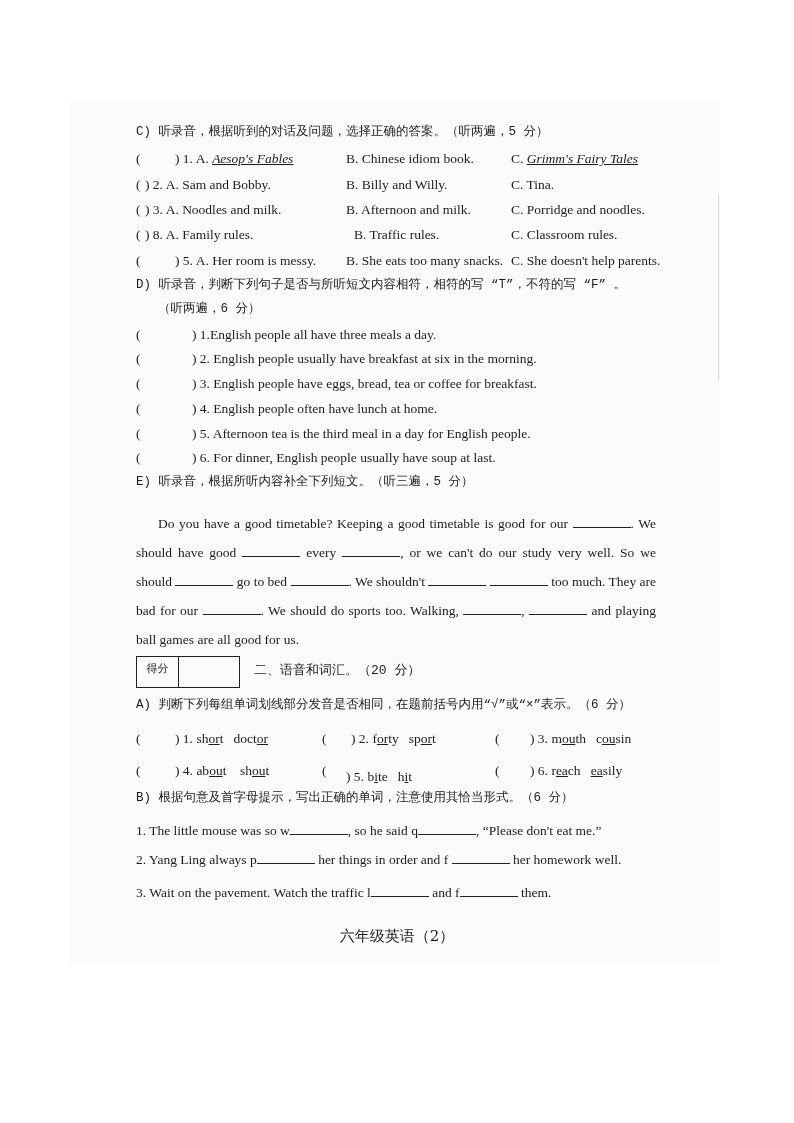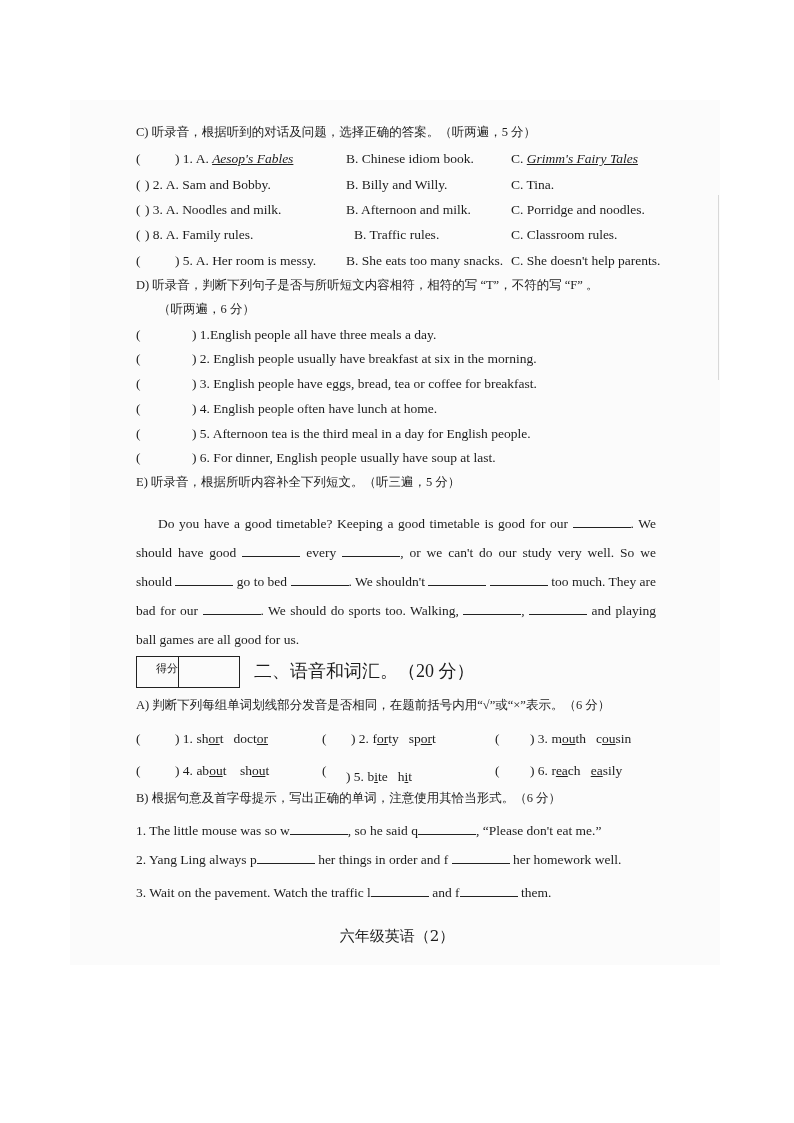--- a/index.html
+++ b/index.html
@@ -17,40 +17,40 @@
       background: #fbfbfb;
     }
     .edge-line {
       position: absolute; left: 718px; top: 195px;
       width: 1px; height: 185px; background: #d8d8d8;
     }
     .ln {
       position: absolute; left: 136px;
       font-size: 13.5px; line-height: 18px; white-space: nowrap;
     }
-    .cn { font-family: Liberation Serif, serif; font-size: 12.5px; }
+    .cn { font-family: Liberation Mono, monospace; font-size: 12.5px; }
     .paren { display: inline-block; width: 56px; }
     .opt { position: absolute; white-space: nowrap; font-size: 13.5px; }
     i { font-style: italic; text-decoration: underline; }
     .para {
       position: absolute; left: 136px; width: 520px;
       font-size: 13.5px; line-height: 29px; text-align: justify;
       text-align-last: left;
       margin-top: 12px;
     }
     .blank { display: inline-block; border-bottom: 1px solid #222; width: 58px; height: 12px; vertical-align: baseline; }
     .score-box {
       position: absolute; left: 136px; top: 656px;
       width: 102px; height: 30px; border: 1px solid #222;
       display: flex;
     }
     .score-box .lab {
       width: 42px; border-right: 1px solid #222;
       font-family: "DejaVu Sans", sans-serif; font-size: 11px;
-      text-align: right; padding-top: 4px; box-sizing: border-box;
+      text-align: center; padding-top: 4px; box-sizing: border-box;
     }
     .score-box .val { flex: 1; }
     .u { text-decoration: underline; margin-top: 36px; }
     .footer {
       position: absolute; left: 0; width: 794px; top: 927px; text-align: center;
       font-family: "DejaVu Serif", serif; font-size: 15px;
     }
   </style>
 </head>
 <body>
@@ -117,21 +117,21 @@
   <span class="blank"></span><span>. We should do sports too. Walking,</span>
   <span class="blank"></span><span>,</span>
   <span class="blank"></span>
   <span>and playing ball games are all good for us.</span>
 </div>
 
 <div class="score-box">
   <div class="lab">得分</div>
   <div class="val"></div>
 </div>
-<div class="ln cn" style="top:662px;left:254px;font-size:18px">二、语音和词汇。（20 分）</div>
+<div class="ln cn" style="top:662px;left:254px;font-size:13px">二、语音和词汇。（20 分）</div>
 
 <div class="ln cn" style="top:696px">A) 判断下列每组单词划线部分发音是否相同，在题前括号内用“√”或“×”表示。（6 分）</div>
 
 <div>
   <span class="opt" style="left:136px;top:731px">(</span>
   <span class="opt" style="left:175px;top:731px"><span>) 1.</span> <span>sh</span><span class="u">or</span><span>t</span>&nbsp;&nbsp;&nbsp;<span>doct</span><span class="u">or</span></span>
   <span class="opt" style="left:322px;top:731px">(</span>
   <span class="opt" style="left:351px;top:731px"><span>) 2.</span> <span>f</span><span class="u">or</span><span>ty</span>&nbsp;&nbsp;&nbsp;<span>sp</span><span class="u">or</span><span>t</span></span>
   <span class="opt" style="left:495px;top:731px">(</span>
   <span class="opt" style="left:530px;top:731px"><span>) 3.</span> <span>m</span><span class="u">ou</span><span>th</span>&nbsp;&nbsp;&nbsp;<span>c</span><span class="u">ou</span><span>sin</span></span>

